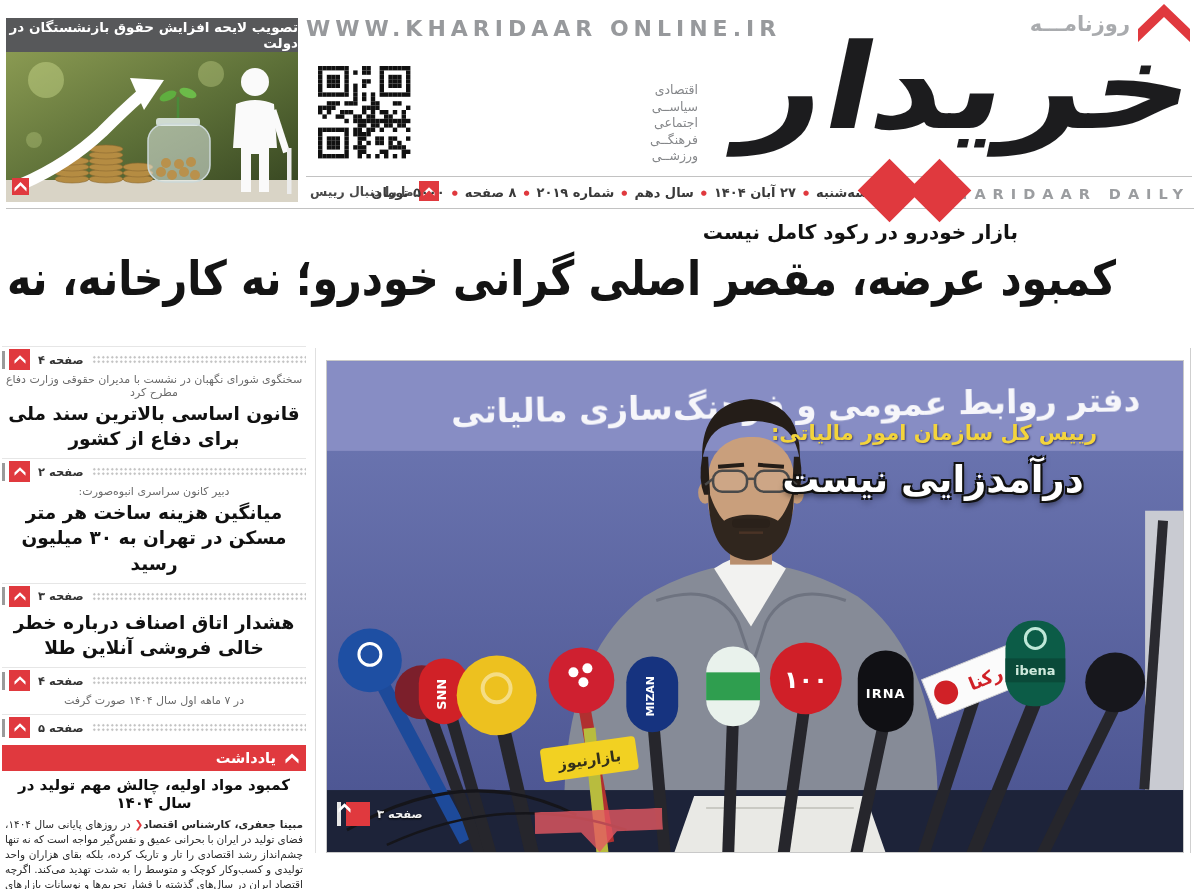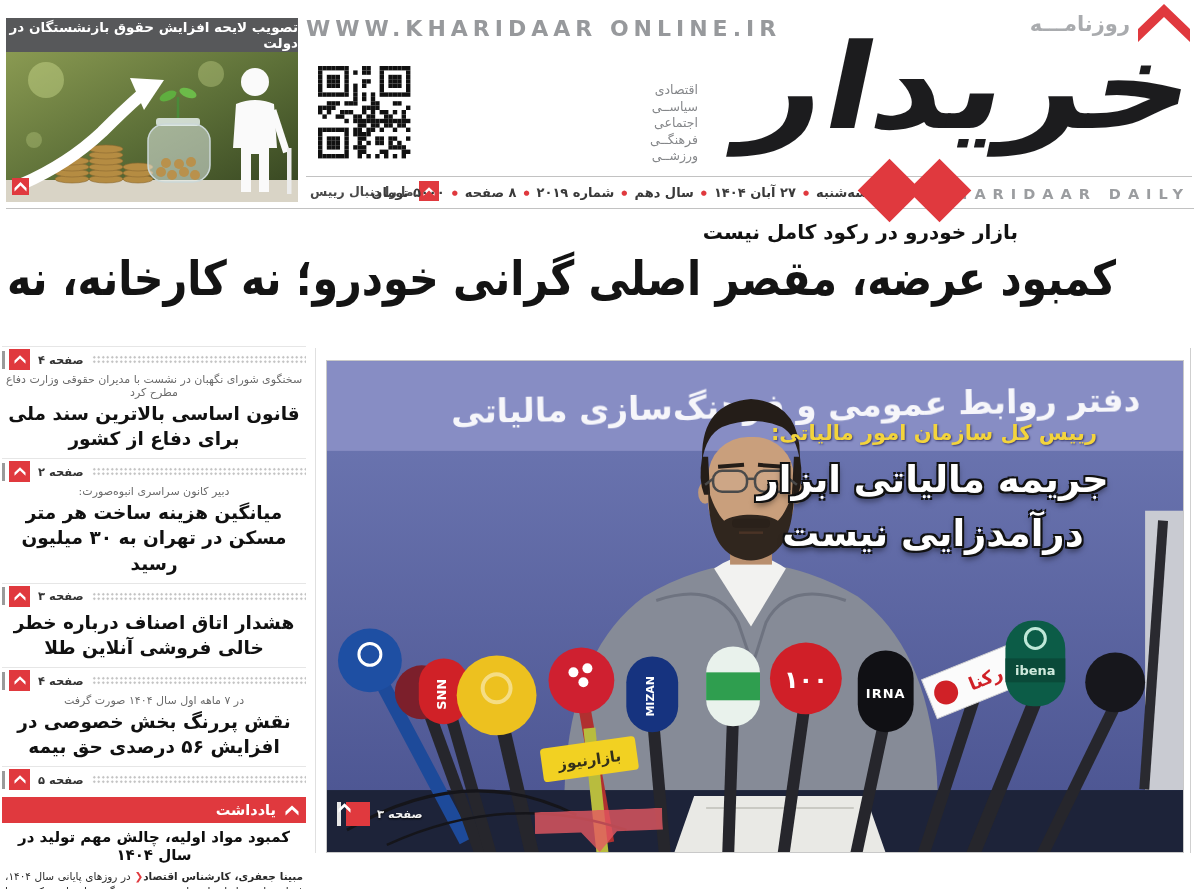--- a/index.html
+++ b/index.html
@@ -470,21 +470,20 @@
         <span class="tick"></span>
         <span class="ksq">
             <svg viewBox="0 0 22 18">
               <use href="#chevp"></use>
             </svg>
           </span>
         <span class="pg">صفحه ۴</span>
         <span class="dots"></span>
       </div>
       <div class="sb-kicker">در ۷ ماهه اول سال ۱۴۰۴ صورت گرفت</div>
-      <div class="sb-headline">نقش پررنگ بخش خصوصی در افزایش ۵۶ درصدی حق بیمه</div>
     </div>
 
     <div class="sb-item">
       <div class="sb-marker">
         <span class="tick"></span>
         <span class="ksq">
             <svg viewBox="0 0 22 18">
               <use href="#chevp"></use>
             </svg>
           </span>
@@ -640,21 +639,20 @@
         <rect x="680" y="260" width="60" height="86" rx="28" fill="#0c5c47"></rect>
         <circle cx="710" cy="278" r="10" fill="none" stroke="#bfe8d8" stroke-width="3"></circle>
         <rect x="680" y="298" width="60" height="24" fill="#0a4a39"></rect>
         <text x="710" y="315" text-anchor="middle" font-size="13" font-weight="bold" fill="#cfe9dc">ibena</text>
         <circle cx="790" cy="322" r="30" fill="#17171c"></circle>
       </g>
     </svg>
 
     <div class="ph-kicker">رییس کل سازمان امور مالیاتی:</div>
     <div class="ph-headline">
-      <div>جریمه مالیاتی ابزار</div>
       <div>درآمدزایی نیست</div>
     </div>
 
     <div class="watermark"></div>
 
     <div class="ph-marker">
       <span class="vbar"></span>
       <span class="ksq">
           <svg viewBox="0 0 22 18" style="width:15px;height:12px;fill:#fff">
             <use href="#chevp"></use>

